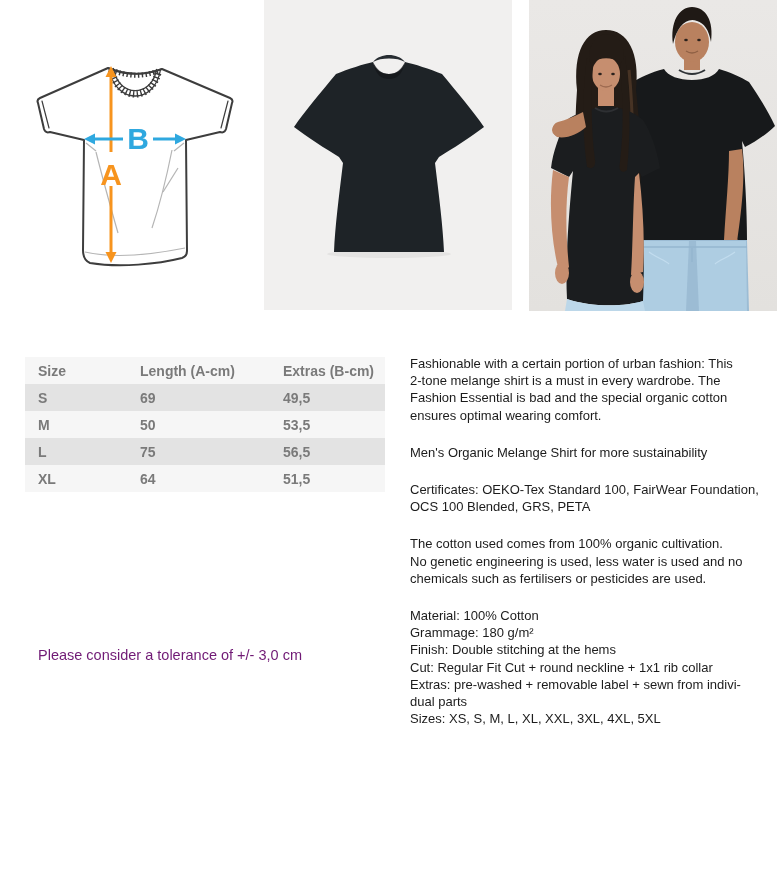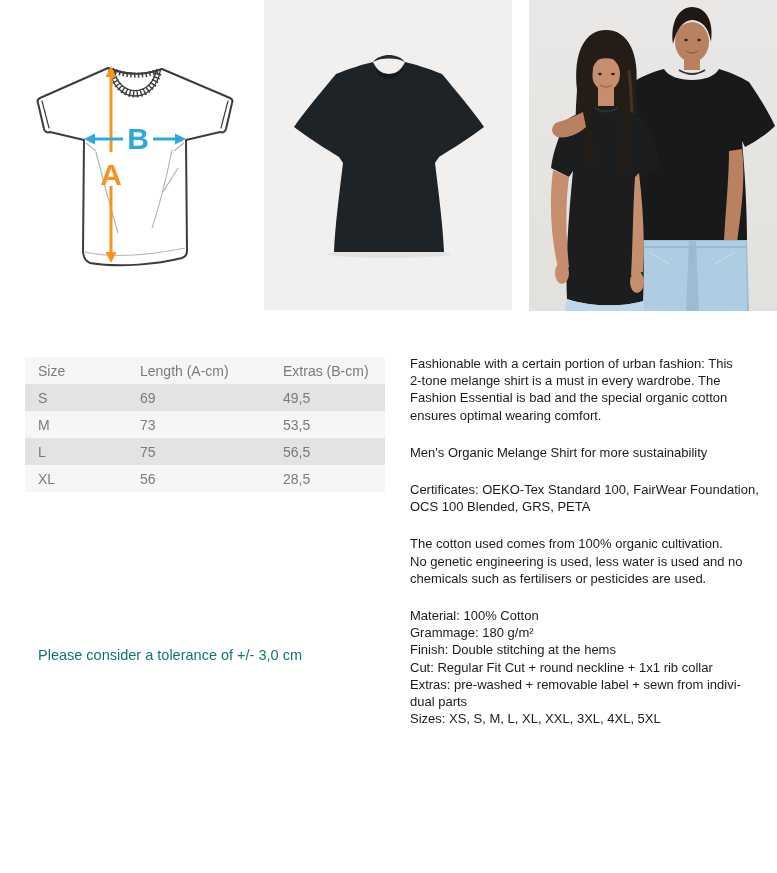--- a/index.html
+++ b/index.html
@@ -13,32 +13,32 @@
   #models-box{left:529px;top:0;width:248px;height:311px;background:#e8e6e4;}
 
   
   table.size-table{
     position:absolute;left:25px;top:357px;width:360px;
     border-collapse:collapse;table-layout:fixed;
     font-size:14px;color:#7a7a7a;
   }
   .size-table th,.size-table td{
     box-sizing:border-box;height:27px;padding:0;margin:0;
-    font-weight:400;text-align:left;vertical-align:middle;
+    font-weight:700;text-align:left;vertical-align:middle;
   }
   .size-table .c1{width:115px;padding-left:13px;}
   .size-table .c2{width:143px;}
   .size-table .c3{width:102px;}
   .size-table thead tr{background:#f6f6f6;}
   .size-table tbody tr:nth-child(odd){background:#e3e3e3;}
   .size-table tbody tr:nth-child(even){background:#f6f6f6;}
 
   .tolerance{
     position:absolute;left:38px;top:647px;
-    font-size:14.5px;color:#0f766e;
+    font-size:14.5px;color:#701a75;
   }
 
   .description{
     position:absolute;left:410px;top:355px;width:377px;
     font-size:13px;line-height:17.2px;color:#1c1c1c;
   }
   .description p{margin:0 0 20px 0;white-space:pre;}
 
   svg{display:block;}
   text.measure-label{font-family:"Liberation Sans",sans-serif;font-weight:bold;font-size:30px;}
@@ -201,32 +201,32 @@
       </tr>
     </thead>
     <tbody>
       <tr>
         <td class="c1">S</td>
         <td class="c2">69</td>
         <td class="c3">49,5</td>
       </tr>
       <tr>
         <td class="c1">M</td>
-        <td class="c2">73</td>
+        <td class="c2">50</td>
         <td class="c3">53,5</td>
       </tr>
       <tr>
         <td class="c1">L</td>
         <td class="c2">75</td>
         <td class="c3">56,5</td>
       </tr>
       <tr>
         <td class="c1">XL</td>
-        <td class="c2">56</td>
-        <td class="c3">28,5</td>
+        <td class="c2">64</td>
+        <td class="c3">51,5</td>
       </tr>
     </tbody>
   </table>
 
   <div class="tolerance">Please consider a tolerance of +/- 3,0 cm</div>
 
   <div class="description">
     <p>Fashionable with a certain portion of urban fashion: This
 2-tone melange shirt is a must in every wardrobe. The
 Fashion Essential is bad and the special organic cotton

